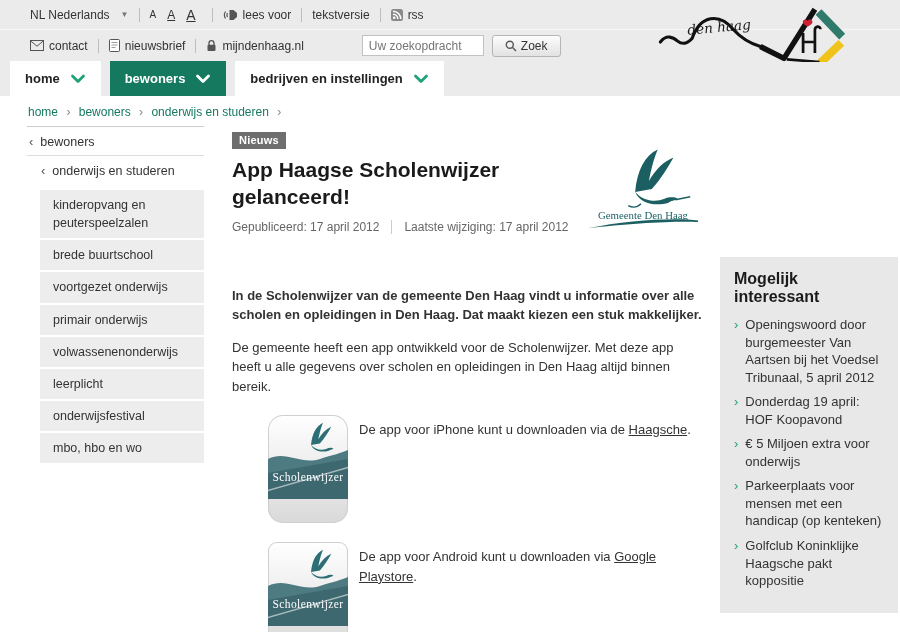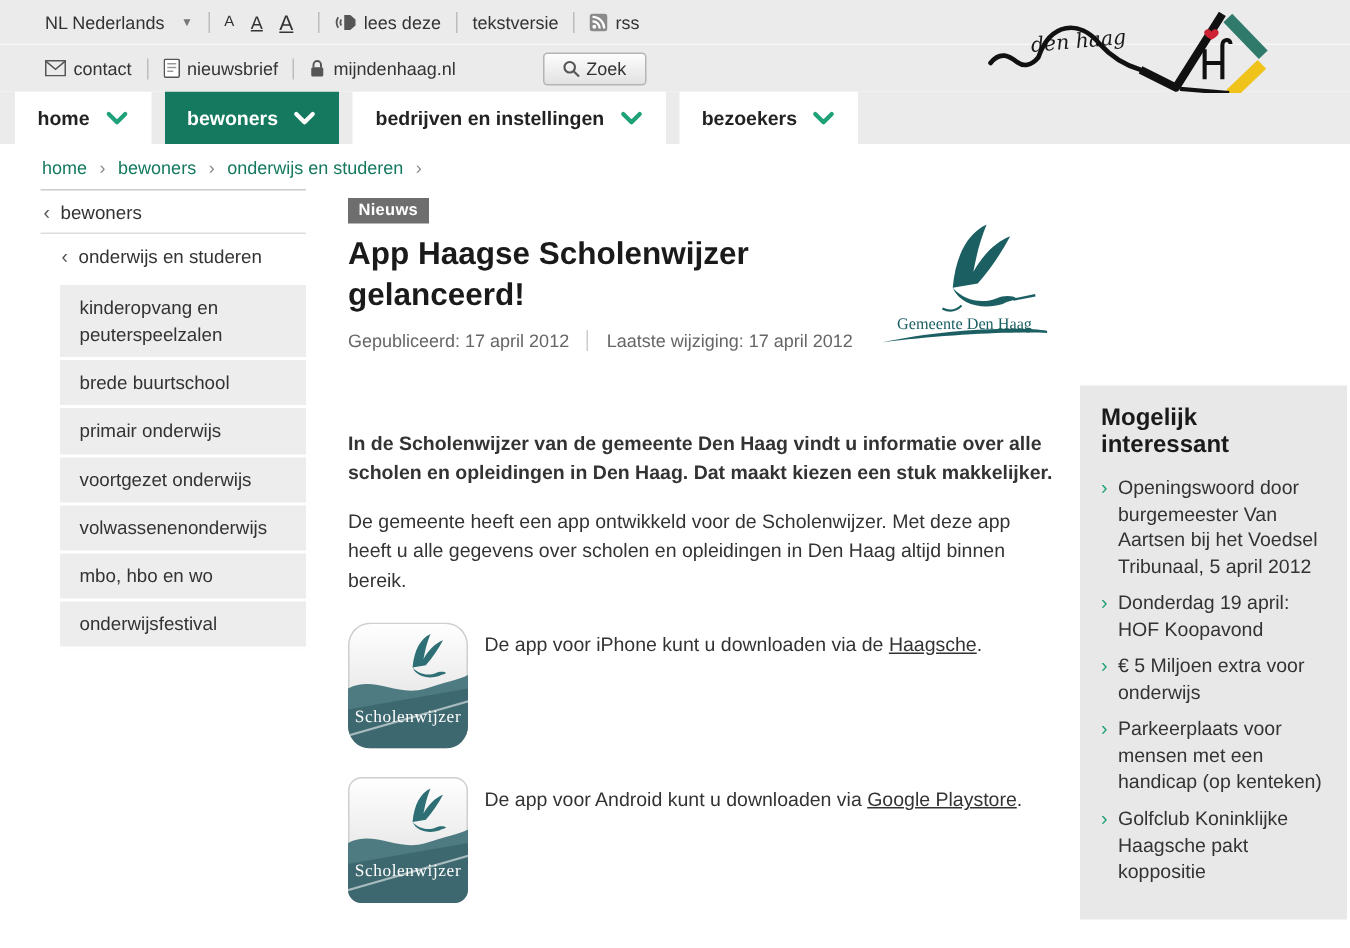--- a/index.html
+++ b/index.html
@@ -75,23 +75,24 @@
   .meta { font-size:12px; color:#666; margin-top:9px; display:flex; align-items:center; }
   .meta .vsep { margin:0 12px; background:#ccc; }
   .gemeente-logo { position:absolute; top:16px; right:2px; }
   .para { font-size:13px; line-height:1.5; color:#333; }
   .intro { font-weight:bold; margin-top:52px; }
   .body-p { margin-top:13px; }
   .lnk { color:#333; text-decoration:underline; cursor:pointer; }
   .app-row { display:flex; margin-top:19px; align-items:flex-start; }
   .app-row .para { margin-left:11px; margin-top:5px; }
   .appicon {
-    width:80px; height:84px; flex-shrink:0; overflow:hidden; position:relative;
+    width:80px; height:108px; flex-shrink:0; overflow:hidden; position:relative;
     background:linear-gradient(#ffffff,#d9d9d9); box-shadow:inset 0 0 0 1px #cfcfcf;
     cursor:pointer;
+    margin-left:36px;
   }
   .appicon.ios { border-radius:15px; }
   .appicon.android { border-radius:9px; }
   .leesmeer { margin-top:26px; }
 
   
   .aside-box { background:#e8e8e8; margin-top:131px; padding:13px 13px 16px 14px; }
   .aside-h { font-size:16px; font-weight:bold; color:#1a1a1a; margin-bottom:10px; }
   .aside-list { list-style:none; }
   .aside-list li { display:flex; margin-bottom:7px; line-height:1.35; cursor:pointer; }
@@ -119,21 +120,21 @@
         <a class="fs fs3">A</a>
       </span>
       <span class="vsep"></span>
       <span class="hitem">
         <span>
           <svg width="15" height="12" viewBox="0 0 15 12">
               <path d="M6.5,1 L10.5,1 L14,4 L14,8 L10.5,11 L6.5,11 Z" fill="#555"></path>
               <path d="M4.5,4 a4,4 0 0 0 0,4 M2.5,2.5 a6.5,6.5 0 0 0 0,7" stroke="#555" stroke-width="1.2" fill="none"></path>
             </svg>
         </span>
-        <span>lees deze</span>
+        <span>lees voor</span>
       </span>
       <span class="vsep"></span>
       <span class="hitem">
         <span>tekstversie</span>
       </span>
       <span class="vsep"></span>
       <span class="hitem">
         <span>
           <svg width="12" height="12" viewBox="0 0 12 12">
               <rect width="12" height="12" rx="2.5" fill="#8a8a8a"></rect>
@@ -171,20 +172,21 @@
       <span class="hitem">
         <span>
           <svg width="11" height="13" viewBox="0 0 11 13">
               <path d="M3,6 V4.2 a2.5,2.5 0 0 1 5,0 V6" fill="none" stroke="#555" stroke-width="1.3"></path>
               <rect x="1.5" y="5.8" width="8" height="6.2" rx="1" fill="#555"></rect>
             </svg>
         </span>
         <span>mijndenhaag.nl</span>
       </span>
       <span class="search-wrap">
+        <input class="search-input" type="text" placeholder="Uw zoekopdracht" style="">
         <button class="search-btn">
           <span>
             <svg width="12" height="12" viewBox="0 0 12 12">
                 <circle cx="4.8" cy="4.8" r="3.5" fill="none" stroke="#555" stroke-width="1.4"></circle>
                 <line x1="7.6" y1="7.6" x2="11" y2="11" stroke="#555" stroke-width="1.4"></line>
               </svg>
           </span>
           <span>Zoek</span>
         </button>
       </span>
@@ -222,28 +224,20 @@
       </span>
     </div>
     <div class="tab">
       <span>bedrijven en instellingen</span>
       <span class="chev">
         <svg width="16" height="10" viewBox="0 0 16 10">
             <polyline points="2.5,2 8,7.5 13.5,2" fill="none" stroke="currentColor" stroke-width="2.8" stroke-linecap="round" stroke-linejoin="round"></polyline>
           </svg>
       </span>
     </div>
-    <div class="tab">
-      <span>bezoekers</span>
-      <span class="chev">
-        <svg width="16" height="10" viewBox="0 0 16 10">
-            <polyline points="2.5,2 8,7.5 13.5,2" fill="none" stroke="currentColor" stroke-width="2.8" stroke-linecap="round" stroke-linejoin="round"></polyline>
-          </svg>
-      </span>
-    </div>
   </nav>
 
   <div class="breadcrumb">
     <a class="bc-link">home</a>
     <span class="bc-sep">›</span>
     <a class="bc-link">bewoners</a>
     <span class="bc-sep">›</span>
     <a class="bc-link">onderwijs en studeren</a>
     <span class="bc-sep">›</span>
   </div>
@@ -253,25 +247,26 @@
     <aside class="sidebar">
       <div class="side-back">
         <span class="side-chev">‹</span><span>bewoners</span>
       </div>
       <div class="side-back lv2">
         <span class="side-chev">‹</span><span>onderwijs en studeren</span>
       </div>
       <ul class="side-list">
         <li>kinderopvang en peuterspeelzalen</li>
         <li>brede buurtschool</li>
+        <li>voortgezet onderwijs</li>
         <li>primair onderwijs</li>
-        <li>voortgezet onderwijs</li>
         <li>volwassenenonderwijs</li>
+        <li>leerplicht</li>
+        <li>onderwijsfestival</li>
         <li>mbo, hbo en wo</li>
-        <li>onderwijsfestival</li>
       </ul>
     </aside>
 
     <main class="main">
       <span class="badge">Nieuws</span>
       <h1 class="title">App Haagse Scholenwijzer gelanceerd!</h1>
       <div class="meta">
         <span>Gepubliceerd: 17 april 2012</span>
         <span class="vsep"></span>
         <span>Laatste wijziging: 17 april 2012</span>

